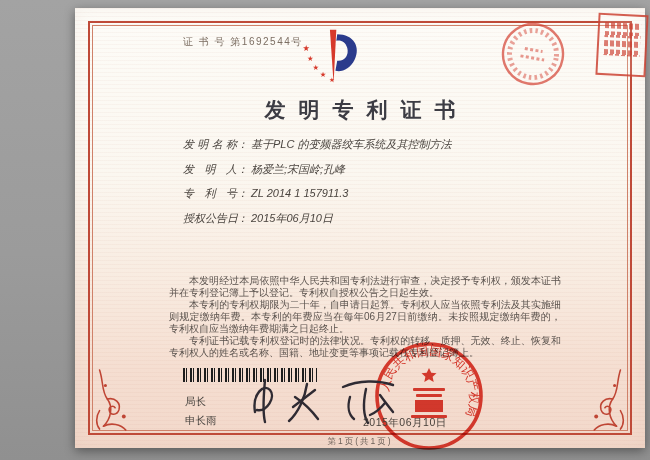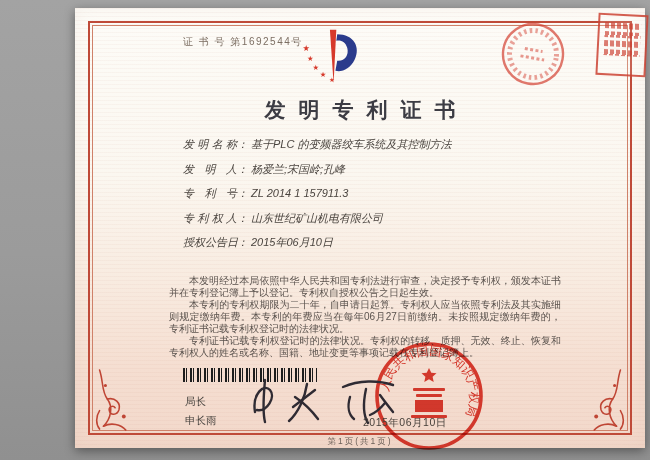--- a/index.html
+++ b/index.html
@@ -88,30 +88,27 @@
       <div class="field-row">
         <span class="flabel">发明名称</span><span class="fcolon">：</span><span class="fvalue">基于PLC 的变频器绞车系统及其控制方法</span>
       </div>
       <div class="field-row">
         <span class="flabel">发明人</span><span class="fcolon">：</span><span class="fvalue">杨爱兰;宋国岭;孔峰</span>
       </div>
       <div class="field-row">
         <span class="flabel">专利号</span><span class="fcolon">：</span><span class="fvalue">ZL 2014 1 157911.3</span>
       </div>
       <div class="field-row">
-        <span class="flabel">专利权人</span><span class="fcolon">：</span><span class="fvalue">山东世纪矿山机电有限公司</span>
-      </div>
-      <div class="field-row">
         <span class="flabel">授权公告日</span><span class="fcolon">：</span><span class="fvalue">2015年06月10日</span>
       </div>
     </div>
 
     <div class="body-text">
       <p>本发明经过本局依照中华人民共和国专利法进行审查，决定授予专利权，颁发本证书并在专利登记簿上予以登记。专利权自授权公告之日起生效。</p>
-      <p>本专利的专利权期限为二十年，自申请日起算。专利权人应当依照专利法及其实施细则规定缴纳年费。本专利的年费应当在每年06月27日前缴纳。未按照规定缴纳年费的，专利证书记载专利权登记时的法律状况。</p>
+      <p>本专利的专利权期限为二十年，自申请日起算。专利权人应当依照专利法及其实施细则规定缴纳年费。本专利的年费应当在每年06月27日前缴纳。未按照规定缴纳年费的，专利权自应当缴纳年费期满之日起终止。</p>
       <p>专利证书记载专利权登记时的法律状况。专利权的转移、质押、无效、终止、恢复和专利权人的姓名或名称、国籍、地址变更等事项记载在专利登记簿上。</p>
     </div>
 
     <div class="barcode"></div>
 
     <div class="director">
       <div>局长</div>
       <div>申长雨</div>
     </div>
 

